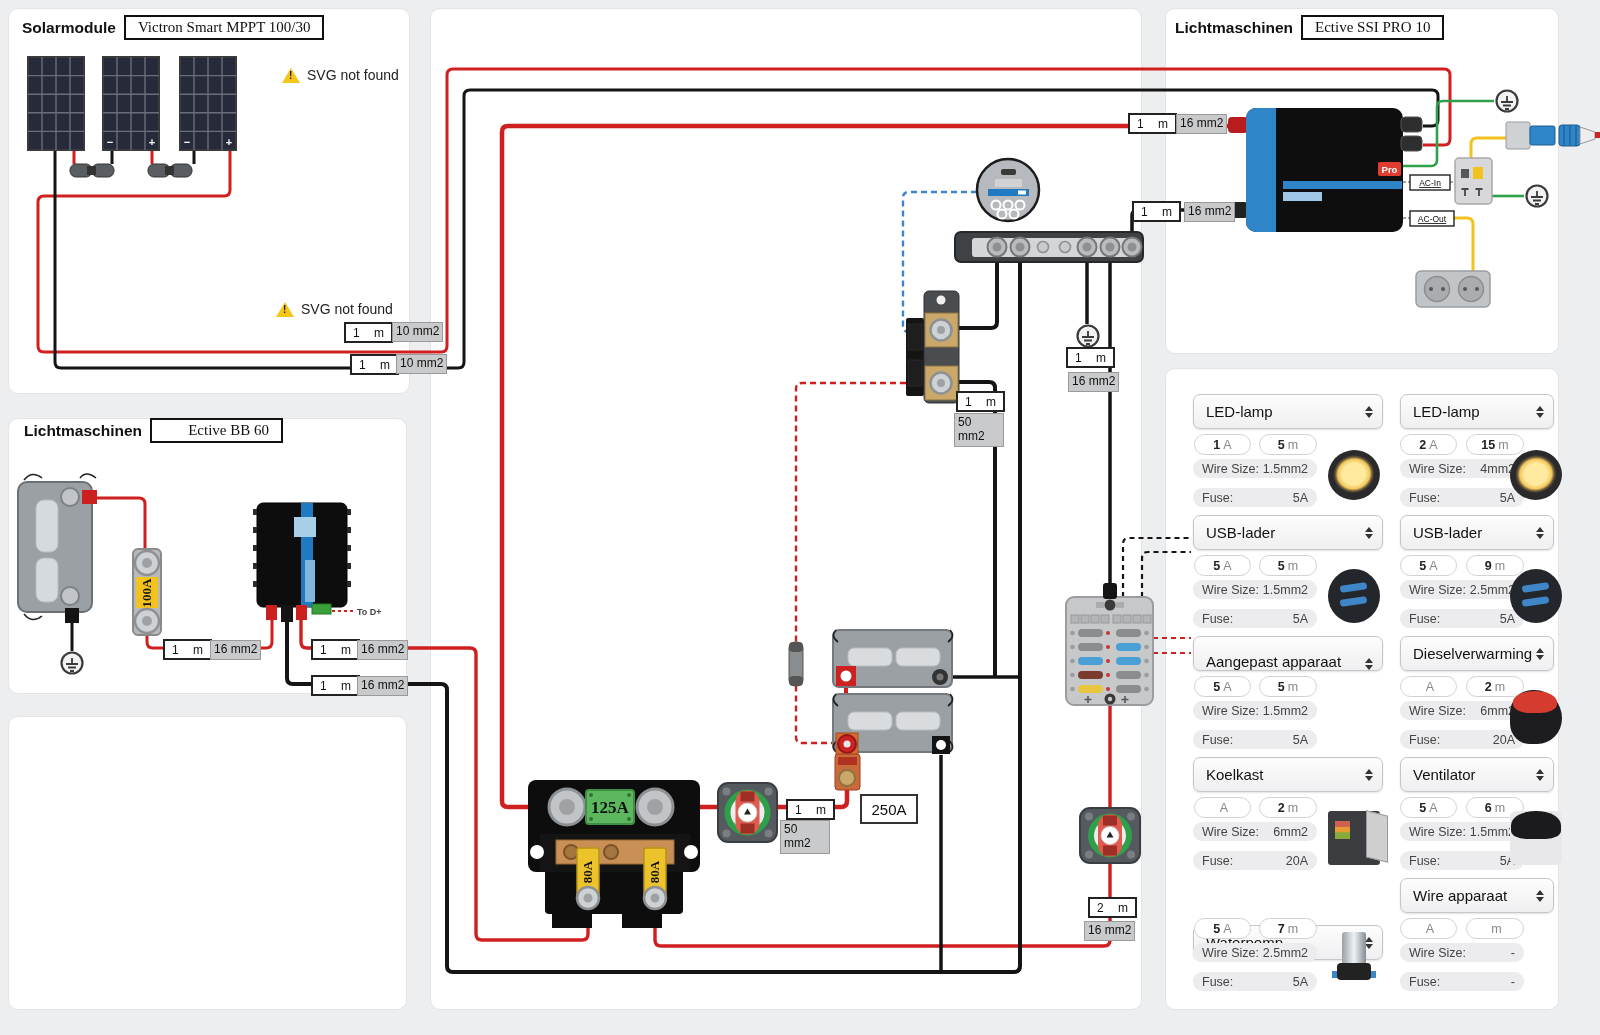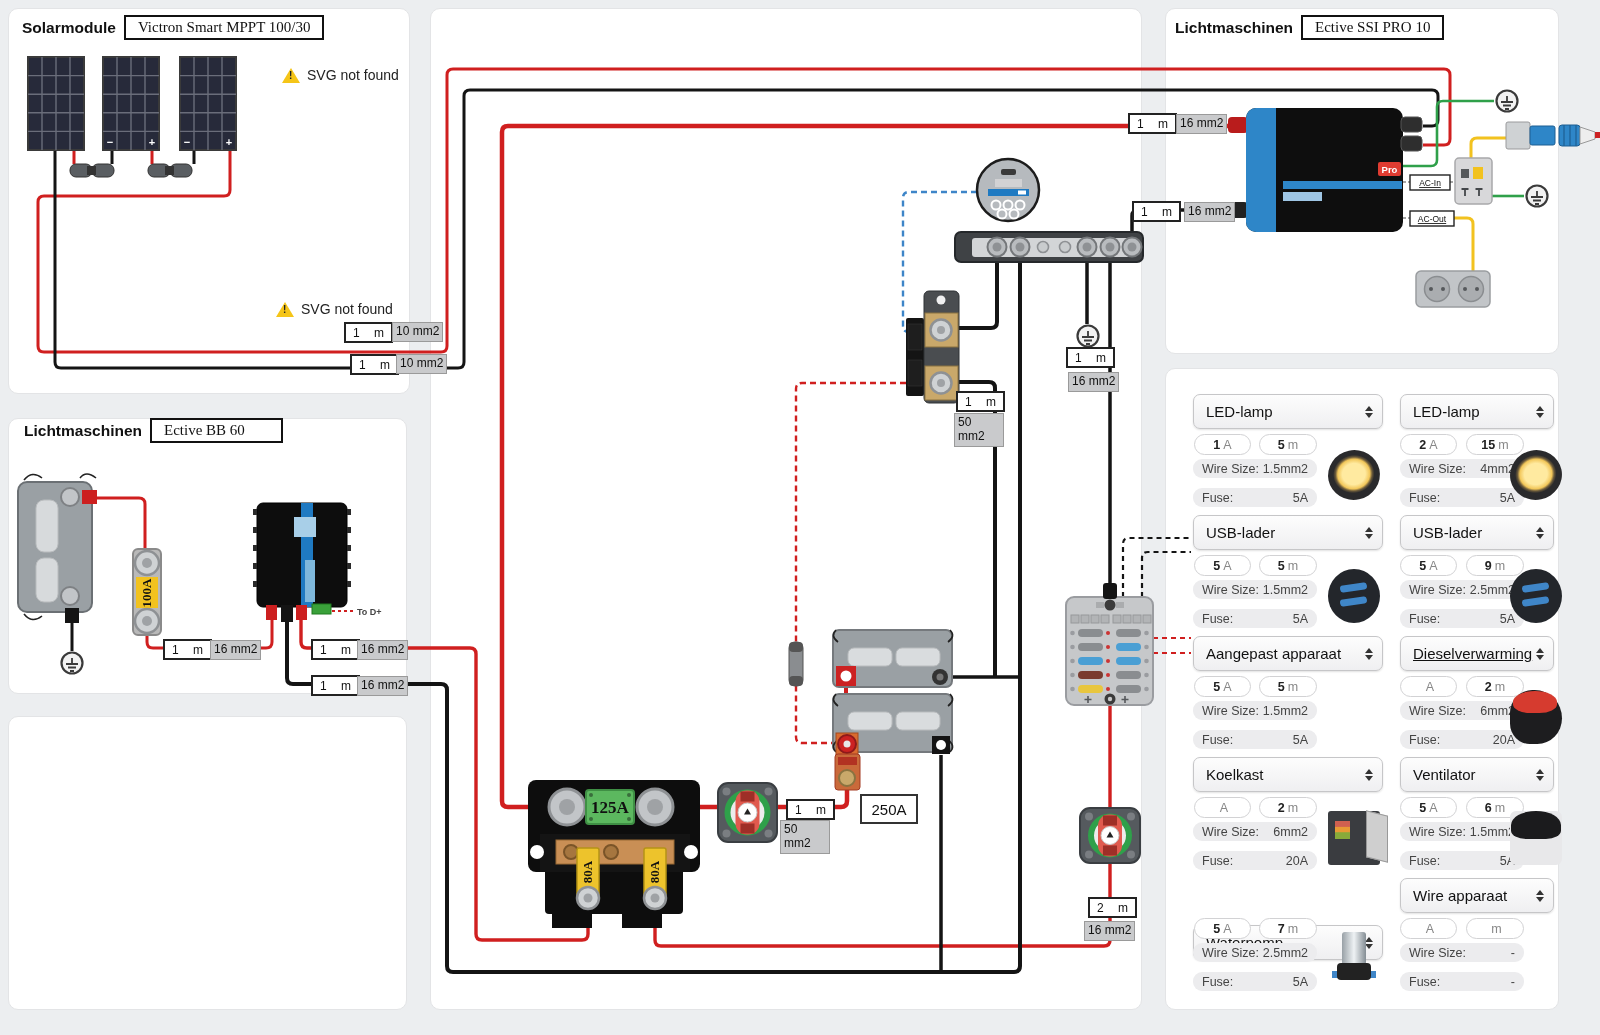--- a/index.html
+++ b/index.html
@@ -68,21 +68,21 @@
 <div class="card" style="left:430px;top:8px;width:710px;height:1000px;"></div>
 <div class="card" style="left:1165px;top:8px;width:392px;height:344px;"></div>
 <div class="card" style="left:1165px;top:368px;width:392px;height:640px;"></div>
 
 <div class="sec-head" style="left:22px;top:15px;">
   <span class="sec-title">Solarmodule</span>
   <span class="sec-model">Victron Smart MPPT 100/30</span>
 </div>
 <div class="sec-head" style="left:24px;top:418px;">
   <span class="sec-title">Lichtmaschinen</span>
-  <span class="sec-model" style="min-width:105px;text-align:left;">Ective BB 60</span>
+  <span class="sec-model" style="min-width:105px;text-align:right;">Ective BB 60</span>
 </div>
 <div class="sec-head" style="left:1175px;top:15px;">
   <span class="sec-title">Lichtmaschinen</span>
   <span class="sec-model">Ective SSI PRO 10</span>
 </div>
 
 <div class="warn" style="left:282px;top:67px;">
   <span class="warn-tri"></span>
   <span>SVG not found</span>
 </div>
@@ -253,21 +253,21 @@
         <span class="v">2.5mm2</span>
       </div>
     <div class="inforow r-fuse" style="left: 0px; top: 94px; width: 106px;">
         <span class="k">Fuse:</span>
         <span class="v">5A</span>
       </div>
     <div class="dev-img ic-usb" style="left: 110px; top: 54px;"></div>
   </div>
 
   <div class="cell" style="left: 1193px; top: 636px;">
-    <div class="sel" style="left: 0px; top: 0px; width: 167px;">
+    <div class="sel" style="left: 0px; top: 0px; width: 167px; align-items: flex-end;">
       <span class="sel-label">Aangepast apparaat</span>
       <span class="sel-arrows">
           <i class="up"></i>
           <i class="dn"></i>
         </span>
     </div>
     <div class="pill p-amps" style="left: 1px; top: 40px; width: 55px;">
         <b>5</b>
         <span class="unit"> A</span>
       </div>
@@ -280,21 +280,21 @@
         <span class="v">1.5mm2</span>
       </div>
     <div class="inforow r-fuse" style="left: 0px; top: 94px; width: 106px;">
         <span class="k">Fuse:</span>
         <span class="v">5A</span>
       </div>
 
   </div>
 
   <div class="cell" style="left: 1400px; top: 636px;">
-    <div class="sel" style="left: 0px; top: 0px; width: 131px; text-decoration: underline;">
+    <div class="sel" style="left: 0px; top: 0px; width: 131px;">
       <span class="sel-label">Dieselverwarming</span>
       <span class="sel-arrows">
           <i class="up"></i>
           <i class="dn"></i>
         </span>
     </div>
     <div class="pill p-amps" style="left: 0px; top: 40px; width: 55px;">
         <b></b>
         <span class="unit">A</span>
       </div>

